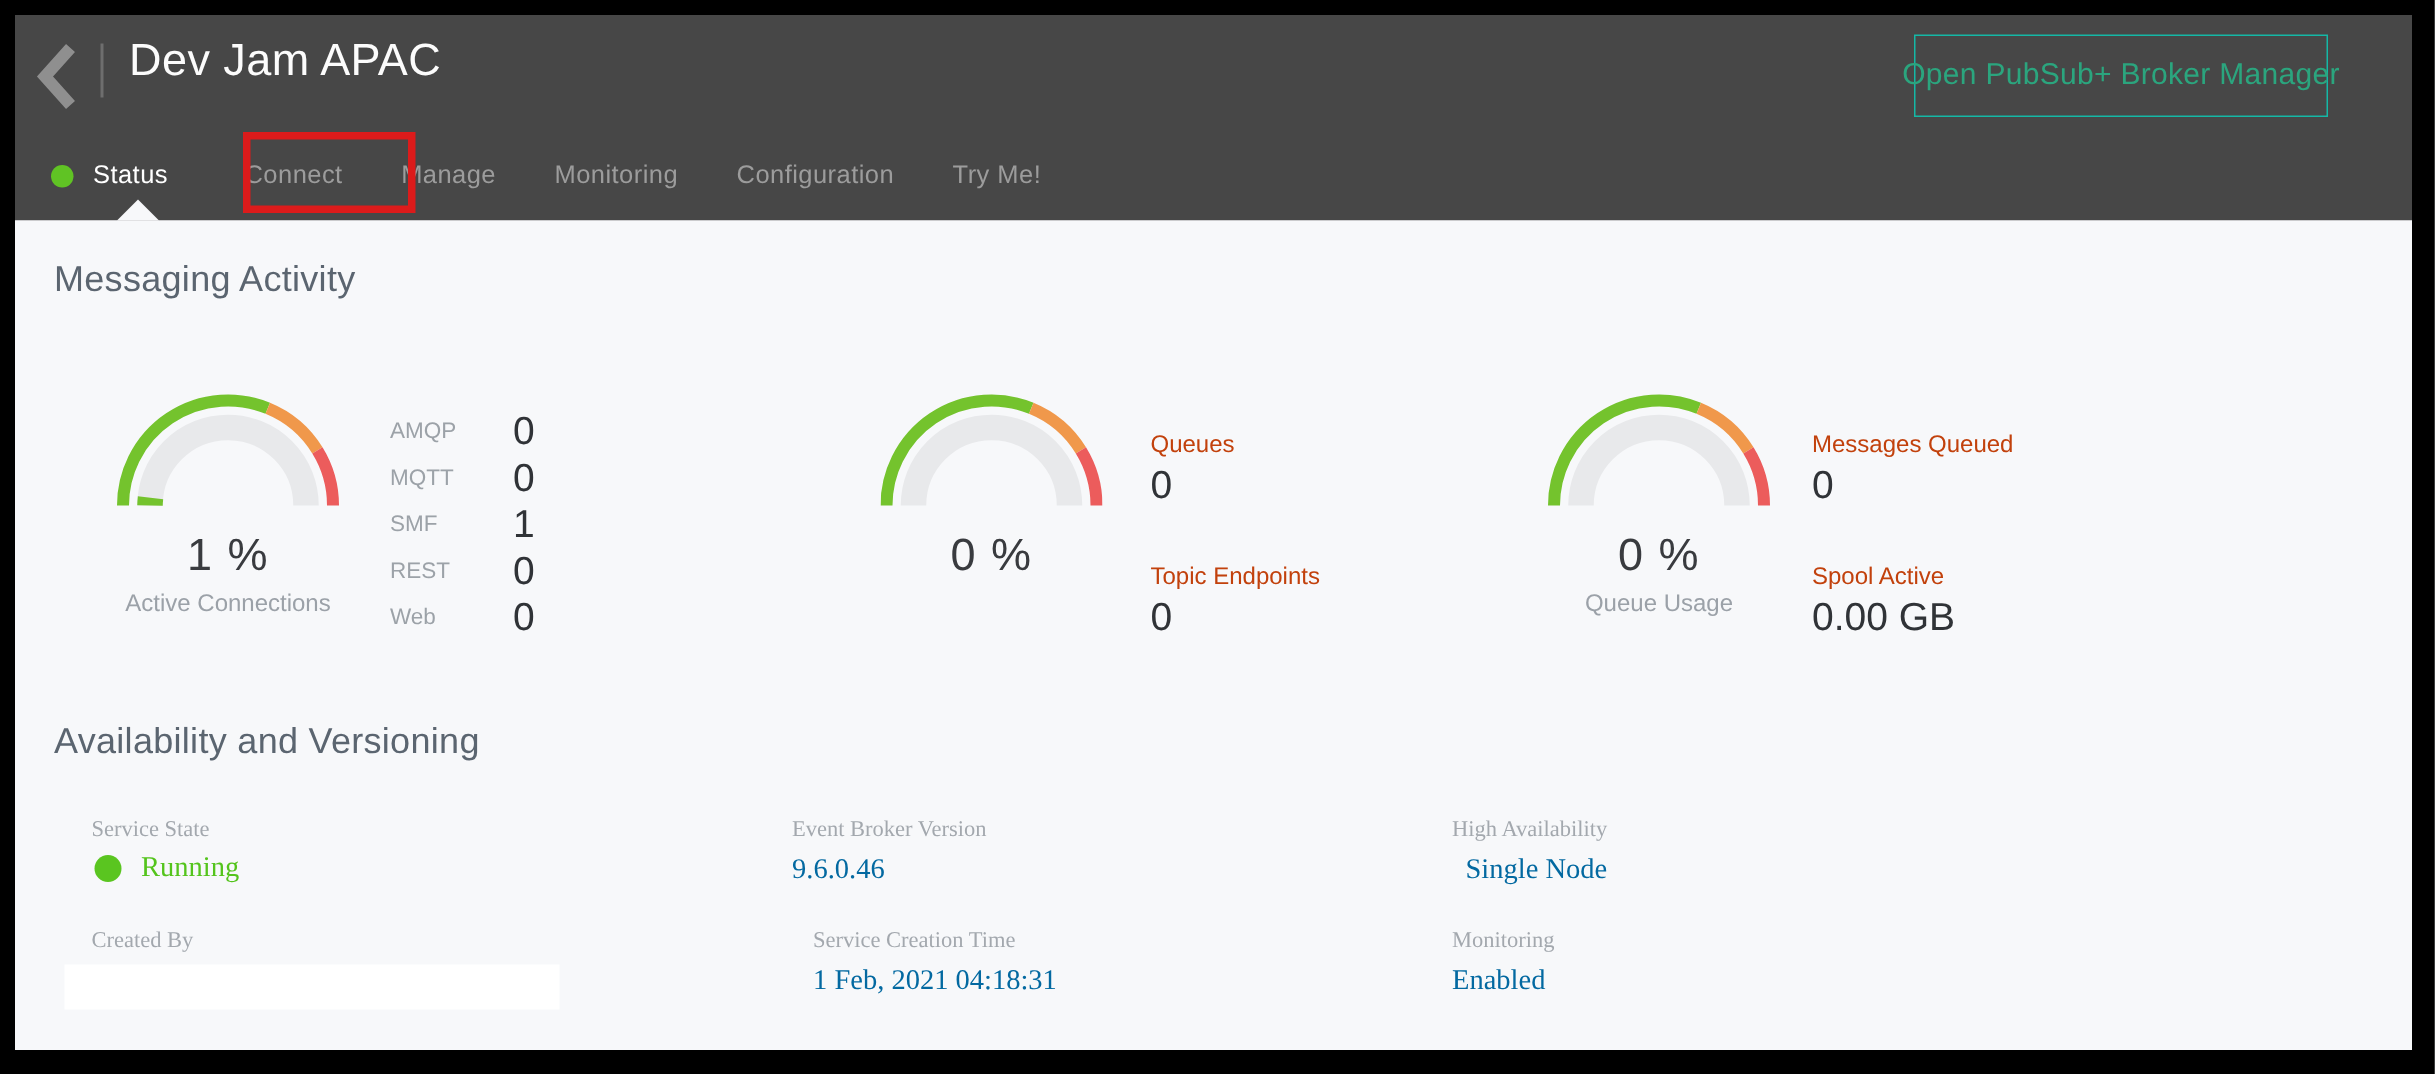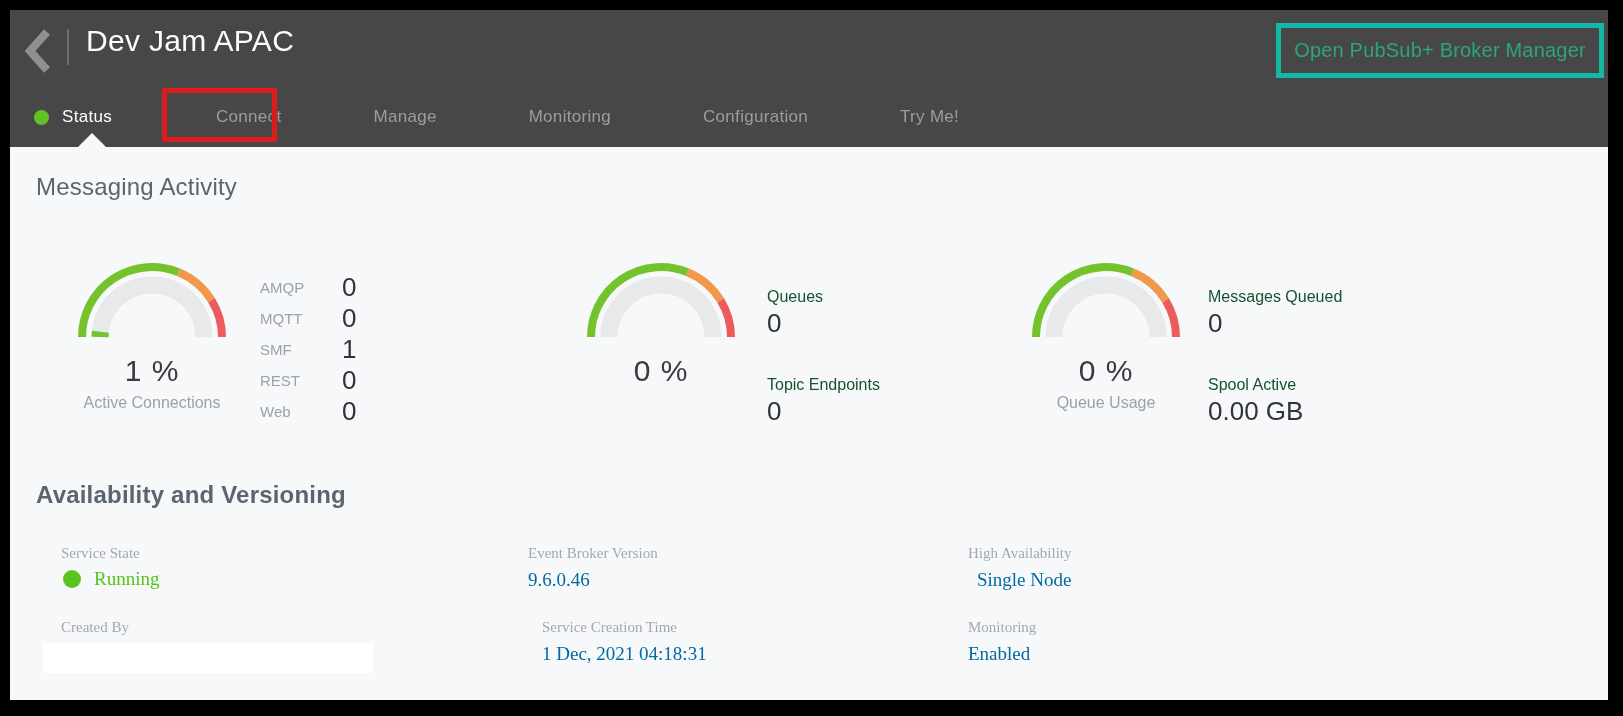--- a/index.html
+++ b/index.html
@@ -20,31 +20,31 @@
     background: #474747;
   }
   .back-btn { position: absolute; left: 13px; top: 16px; width: 30px; height: 50px; cursor: pointer; }
   .title-divider { position: absolute; left: 57px; top: 19px; width: 2px; height: 36px; background: #6e6e6e; }
   .page-title {
     position: absolute; left: 76px; top: 14px;
     font-size: 30px; font-weight: 500; color: #fcfcfc; letter-spacing: 0.3px;
     white-space: nowrap;
   }
   .broker-annotation {
-    position: absolute; left: 1266px; top: 13px; width: 328px; height: 55px;
-    border: 5px solid #14b8a6; box-sizing: border-box;
+    position: absolute; left: 1266px; top: 13px; width: 276px; height: 55px;
+    border: 1px solid #14b8a6; box-sizing: border-box;
     display: flex; align-items: center; justify-content: center;
   }
   .broker-link {
     color: #2ba57e; font-size: 20px; font-weight: 500; letter-spacing: 0.2px;
     white-space: nowrap; cursor: pointer;
   }
   .tabs {
     position: absolute; left: 24px; top: 94px; height: 26px;
-    display: flex; align-items: center; gap: 92px;
+    display: flex; align-items: center; gap: 39px;
   }
   .tab { font-size: 17px; color: #9c9c9c; letter-spacing: 0.3px; white-space: nowrap; cursor: pointer; }
   .tab.active { color: #ffffff; font-weight: 500; display: flex; align-items: center; gap: 13px; margin-right: 12px; }
   .status-dot { width: 15px; height: 15px; border-radius: 50%; background: #60c324; }
   .connect-annotation {
     position: absolute; left: 152px; top: 78px; width: 115px; height: 54px;
     border: 5px solid #dc1b1b; box-sizing: border-box; pointer-events: none;
   }
   .active-tab-triangle {
     position: absolute; left: 68px; bottom: 0;
@@ -52,39 +52,39 @@
     border-left: 14px solid transparent; border-right: 14px solid transparent;
     border-bottom: 14px solid #f7f8fa;
   }
   
   .content { position: absolute; top: 137px; left: 0; right: 0; bottom: 0; background: #f7f8fa; }
   .section-heading {
     position: absolute; left: 26px;
     font-size: 24px; font-weight: 500; color: #5b6570; letter-spacing: 0.2px;
   }
   #messaging-heading { top: 26px; }
-  #availability-heading { top: 334px; font-weight: bold; }
+  #availability-heading { top: 334px; }
 
   .gauge-block { position: absolute; width: 212px; top: 114px; text-align: center; }
   #gauge-block-1 { left: 36px; }
   #gauge-block-2 { left: 545px; }
   #gauge-block-3 { left: 990px; }
   .gauge-svg { display: block; margin: 0 auto; }
   .gauge-value { margin-top: 13px; font-size: 30px; color: #393b3f; letter-spacing: 1px; }
   .gauge-label { margin-top: 5px; font-size: 16px; line-height: 19px; color: #9ba1a8; }
 
   .stat-rows { position: absolute; top: 127px; left: 250px; display: flex; flex-direction: column; gap: 5px; }
   .stat-row { display: flex; align-items: center; height: 26px; gap: 16px; }
   .stat-row .s-label { width: 58px; font-size: 15px; color: #9ca2a8; }
   .stat-row .s-value { margin-left: 8px; font-size: 26px; color: #303337; }
 
   .stat-stack { position: absolute; top: 141px; display: flex; flex-direction: column; gap: 37px; }
   #stat-stack-2 { left: 757px; }
   #stat-stack-3 { left: 1198px; }
-  .stack-item .s-label { font-size: 16px; color: #14532d; display: block; }
+  .stack-item .s-label { font-size: 16px; color: #c2410c; display: block; }
   .stack-item .s-value { font-size: 26px; color: #303337; display: block; margin-top: 2px; }
 
   .field { position: absolute; font-family: Liberation Serif, serif; }
   .field .f-label { font-size: 15px; color: #a3a8ae; display: block; }
   .field .f-value { font-size: 19px; color: #0369a1; display: block; margin-top: 7px; }
   #field-service-state    { left: 51px;  top: 398px; }
   #field-created-by       { left: 51px;  top: 472px; text-align: right; }
   #field-broker-version   { left: 518px; top: 398px; }
   #field-creation-time    { left: 532px; top: 472px; }
   #field-high-availability{ left: 958px; top: 398px; text-align: right; }
@@ -231,21 +231,21 @@
     </div>
     <div class="redacted-box"></div>
 
     <div class="field" id="field-broker-version">
       <span class="f-label">Event Broker Version</span>
       <span class="f-value">9.6.0.46</span>
     </div>
 
     <div class="field" id="field-creation-time">
       <span class="f-label">Service Creation Time</span>
-      <span class="f-value">1 Dec, 2021 04:18:31</span>
+      <span class="f-value">1 Feb, 2021 04:18:31</span>
     </div>
 
     <div class="field" id="field-high-availability">
       <span class="f-label">High Availability</span>
       <span class="f-value">Single Node</span>
     </div>
 
     <div class="field" id="field-monitoring">
       <span class="f-label">Monitoring</span>
       <span class="f-value">Enabled</span>

